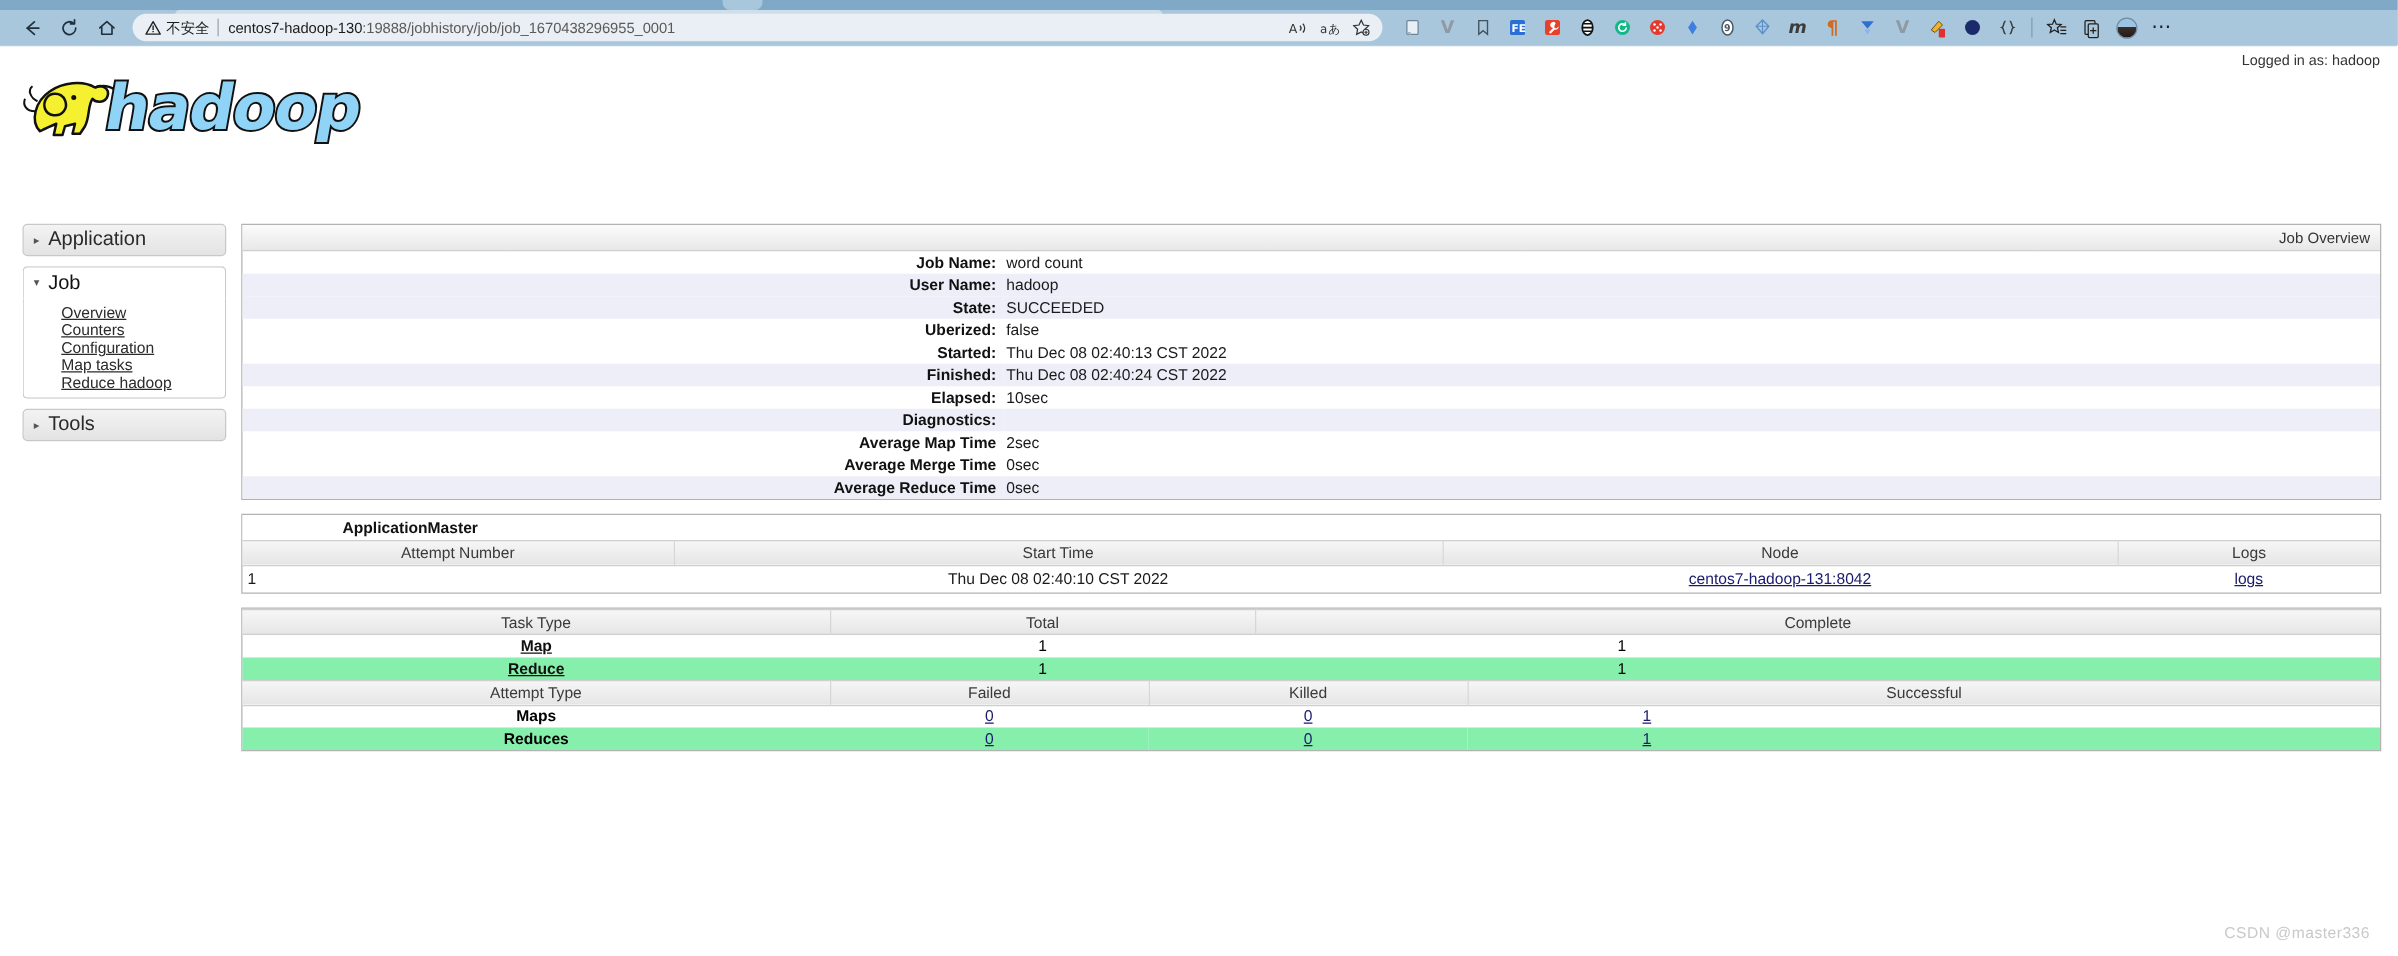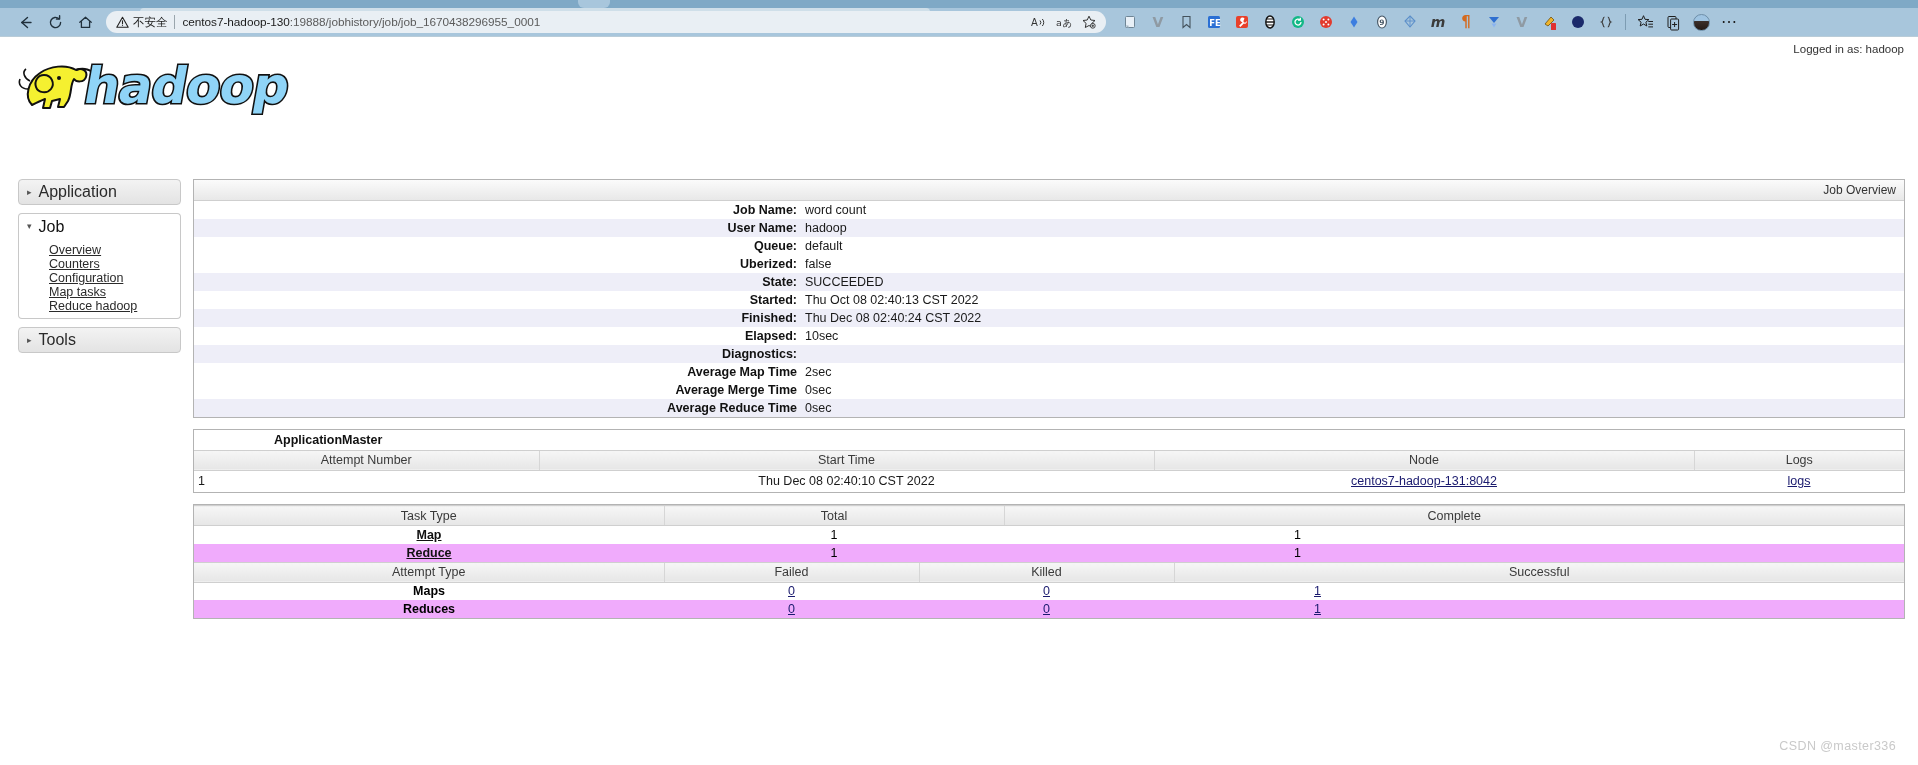--- a/index.html
+++ b/index.html
@@ -246,21 +246,21 @@
   }
   tr.hdr th + th { border-left: 1px solid #d6d6d6; margin-top: 40px; }
   .am-body td { height: 22px; font-size: 12.5px; color: #1a1a1a; vertical-align: middle; }
   a.lnk { color: #1a1a6e; text-decoration: underline; cursor: pointer; }
   a.lnk.dark { color: #111; font-weight: bold; }
 
   .c-center { text-align: center; }
   .c-left { text-align: left; padding-left: 4px !important; }
 
   .task-row td { height: 18px; font-size: 12.5px; vertical-align: middle; }
-  .task-row.alt { background: #f0abfc; margin-top: 11px; }
+  .task-row.alt { background: #86efac; margin-top: 11px; }
 
   #watermark {
     position: absolute;
     right: 22px; bottom: 12px;
     font-size: 12.5px;
     color: #c9c9c9;
     letter-spacing: 0.4px;
     font-family: "Liberation Sans", sans-serif;
   }
 </style>
@@ -521,35 +521,31 @@
       <table class="t">
         <tbody>
           <tr class="ov-row">
               <td class="ov-key">Job Name:</td>
               <td class="ov-val">word count</td>
             </tr>
           <tr class="ov-row alt">
               <td class="ov-key">User Name:</td>
               <td class="ov-val">hadoop</td>
             </tr>
-          <tr class="ov-row">
-              <td class="ov-key">Queue:</td>
-              <td class="ov-val">default</td>
+          <tr class="ov-row alt">
+              <td class="ov-key">State:</td>
+              <td class="ov-val">SUCCEEDED</td>
             </tr>
           <tr class="ov-row">
               <td class="ov-key">Uberized:</td>
               <td class="ov-val">false</td>
             </tr>
-          <tr class="ov-row alt">
-              <td class="ov-key">State:</td>
-              <td class="ov-val">SUCCEEDED</td>
-            </tr>
           <tr class="ov-row">
               <td class="ov-key">Started:</td>
-              <td class="ov-val">Thu Oct 08 02:40:13 CST 2022</td>
+              <td class="ov-val">Thu Dec 08 02:40:13 CST 2022</td>
             </tr>
           <tr class="ov-row alt">
               <td class="ov-key">Finished:</td>
               <td class="ov-val">Thu Dec 08 02:40:24 CST 2022</td>
             </tr>
           <tr class="ov-row">
               <td class="ov-key">Elapsed:</td>
               <td class="ov-val">10sec</td>
             </tr>
           <tr class="ov-row alt">

